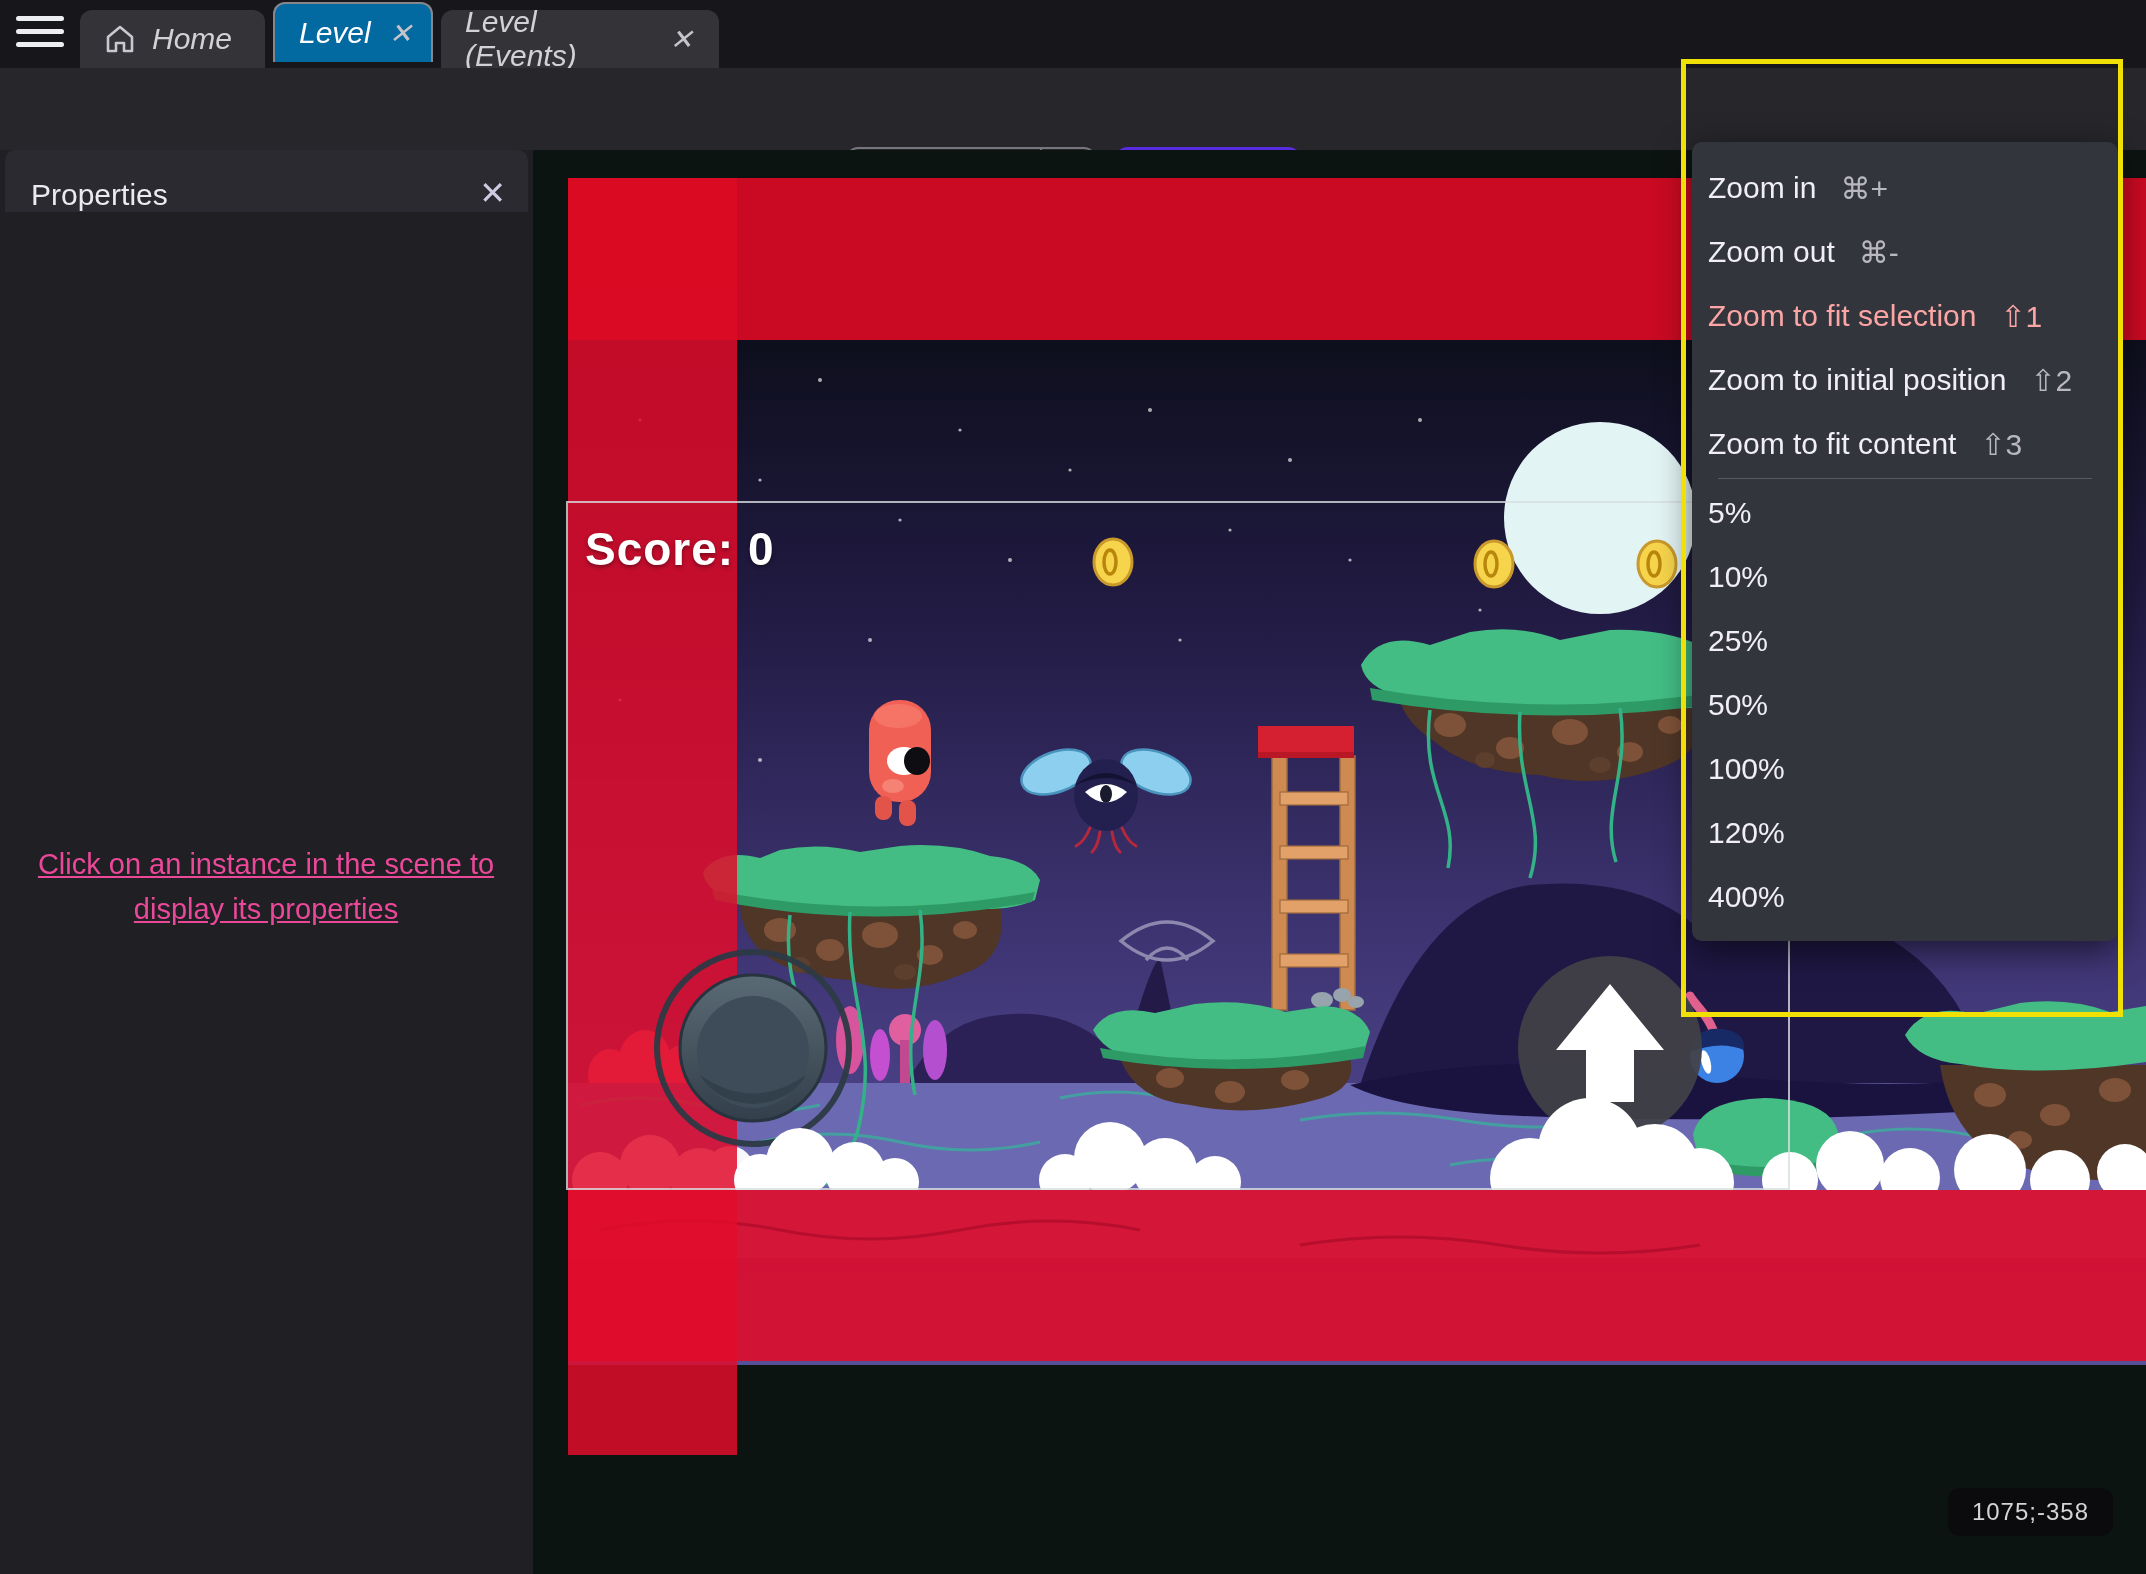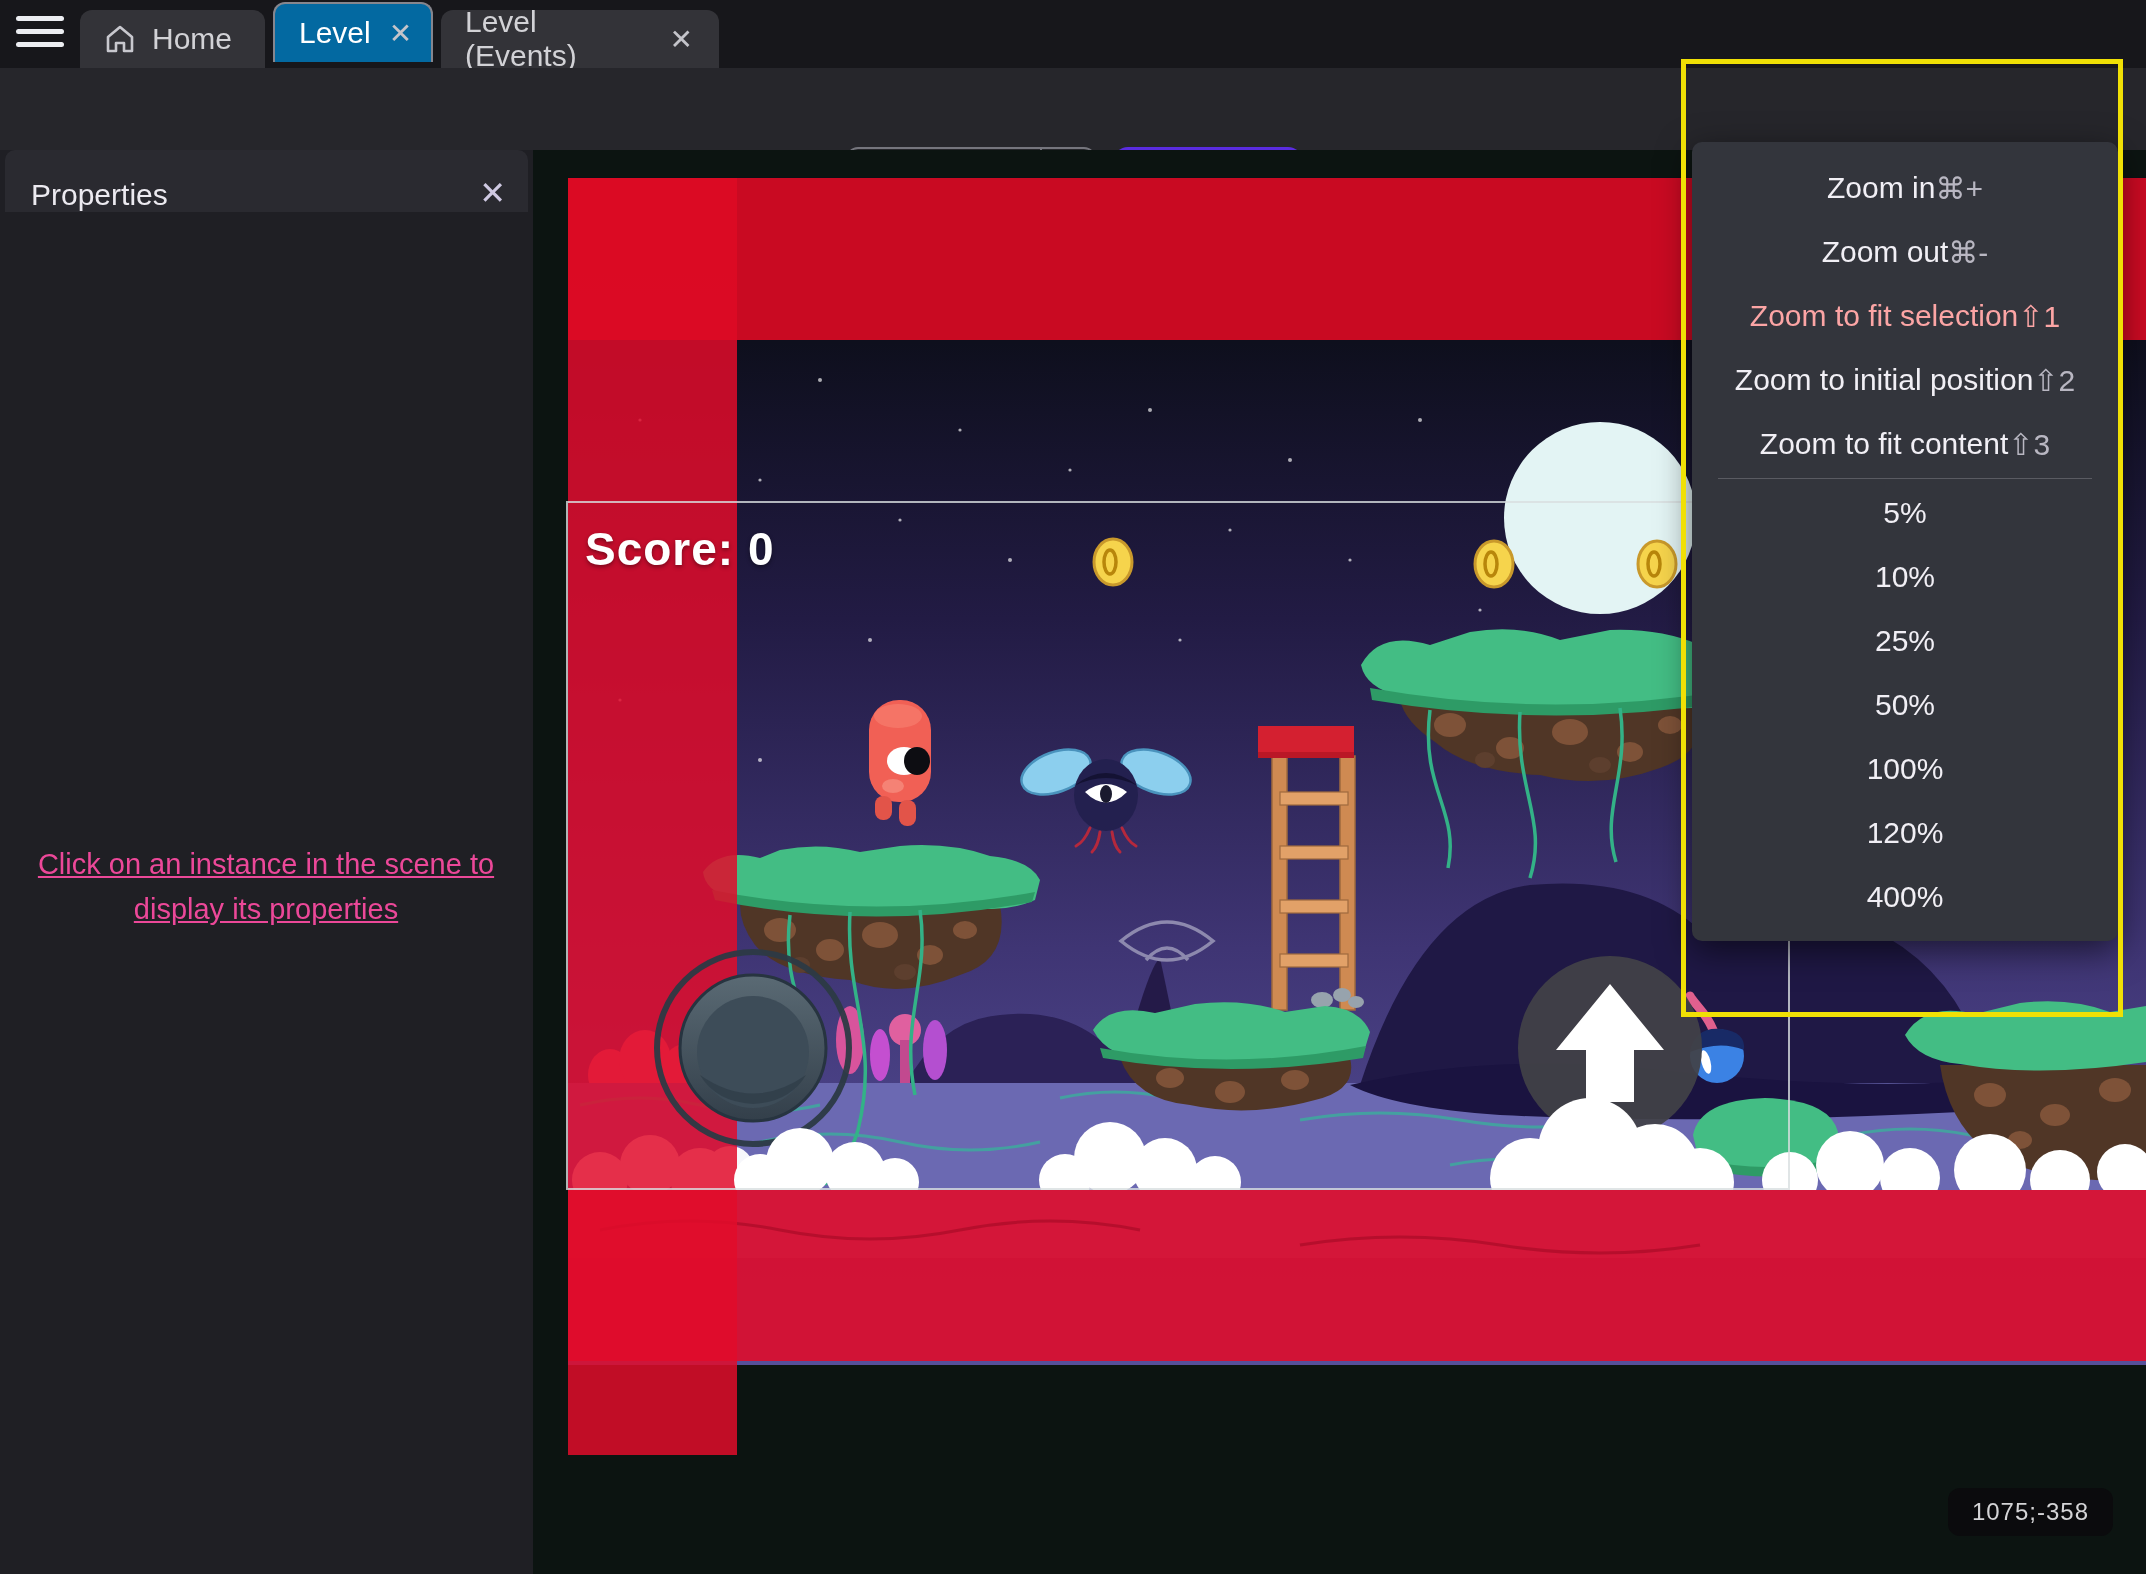--- a/index.html
+++ b/index.html
@@ -1,21 +1,21 @@
 <!DOCTYPE html>
 <html><head>
 <meta charset="utf-8">
 <style>
   * { margin:0; padding:0; box-sizing:border-box; }
   html,body { background:#000; }
   body { font-family:"Liberation Sans", sans-serif; }
   #root { position:relative; width:2146px; height:1574px; background:#0c1411; overflow:hidden; }
 
   
-  .tabstrip { position:absolute; left:0; top:0; width:2146px; height:68px; background:#17171b; }
+  .tabstrip { position:absolute; left:0; top:0; width:2146px; height:68px; background:#17171b;font-style:italic; }
   .hamburger { position:absolute; left:16px; top:16px; width:48px; height:36px; cursor:pointer; }
   .hamburger span { display:block; width:48px; height:5px; border-radius:3px; background:#eceef2; margin-bottom:8px; }
   .tab { position:absolute; top:10px; height:58px; border-radius:12px 12px 0 0; display:flex; align-items:center; gap:16px; padding:0 24px; font-size:30px; color:#d2d2d6; }
   .tab.plain { background:#333338; }
   .tab.active { top:2px; height:60px; background:#0369a1; border:2px solid #86868e; border-bottom:none; color:#ffffff; }
   .tab .tab-close { font-size:28px; color:#c4c4ca; cursor:pointer; padding:0 2px; }
   .homeicon { width:32px; height:32px; }
 
   
   .toolbar { position:absolute; left:0; top:68px; width:2146px; height:82px; background:#26262b; }
@@ -37,21 +37,21 @@
   .panel-empty { position:absolute; left:26px; top:692px; width:480px; text-align:center; font-size:29px; line-height:45px; color:#ec4899;text-decoration:underline; }
 
   
   .canvas { position:absolute; left:533px; top:150px; width:1613px; height:1424px; background:#0c1411; }
   .scene-svg { position:absolute; left:0; top:0; }
   .score { position:absolute; left:52px; top:372px; font-size:46px; font-weight:bold; color:#ffffff; text-shadow:0 2px 4px rgba(0,0,0,0.4); letter-spacing:1px; }
   .coords { position:absolute; right:33px; top:1338px; background:#0b0b0d; color:#d4d4d6; font-size:24px; padding:10px 24px; border-radius:12px; letter-spacing:1px; }
 
   
   .zoom-menu { position:absolute; left:1692px; top:142px; width:426px; background:#33353c; border-radius:10px; box-shadow:0 10px 34px rgba(0,0,0,0.55); padding:14px 0 12px 0; z-index:40; }
-  .zm-item { height:64px; display:flex; align-items:center; justify-content:center; padding:0 16px; font-size:30px; color:#f1eff5; cursor:pointer; }
+  .zm-item { height:64px; display:flex; align-items:center; justify-content:flex-start; padding:0 16px; font-size:30px; color:#f1eff5; cursor:pointer;gap:24px; }
   .zm-item .zm-short { color:#b9b7c2; }
   .zm-item.disabled, .zm-item.disabled .zm-short { color:#fca5a5; cursor:default; }
   .zm-div { height:1px; background:#5a5b62; margin:2px 26px; }
 
   .yellow-box { position:absolute; left:1681px; top:59px; width:442px; height:958px; border:5px solid #f0e005; z-index:50; pointer-events:none; }
 </style>
 </head>
 <body>
 
 <div id="root">

